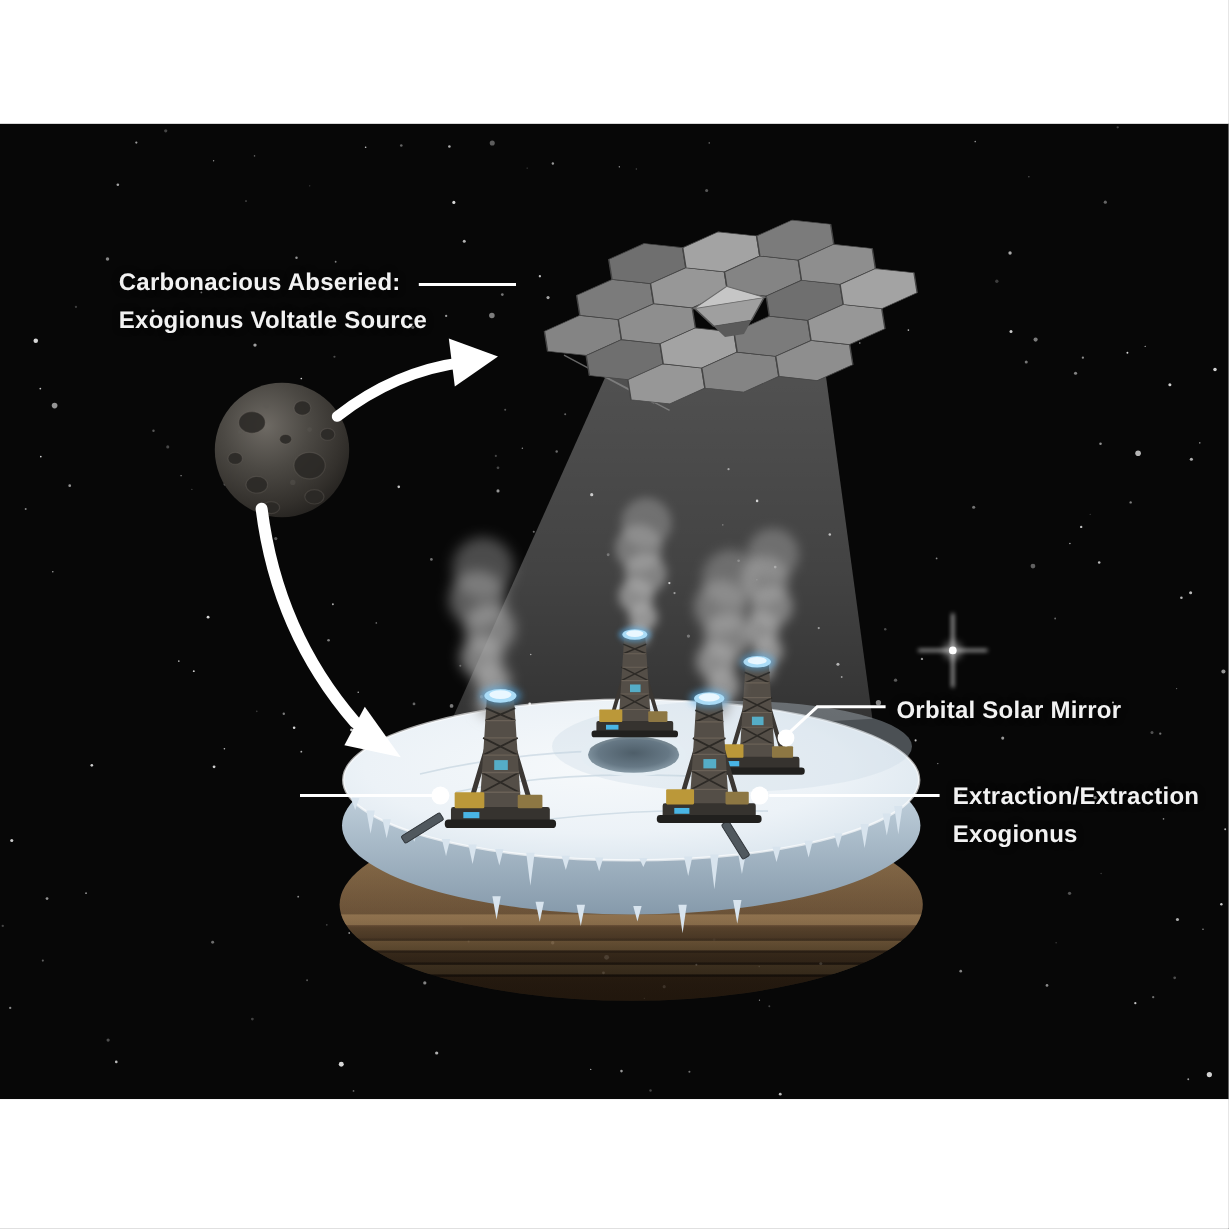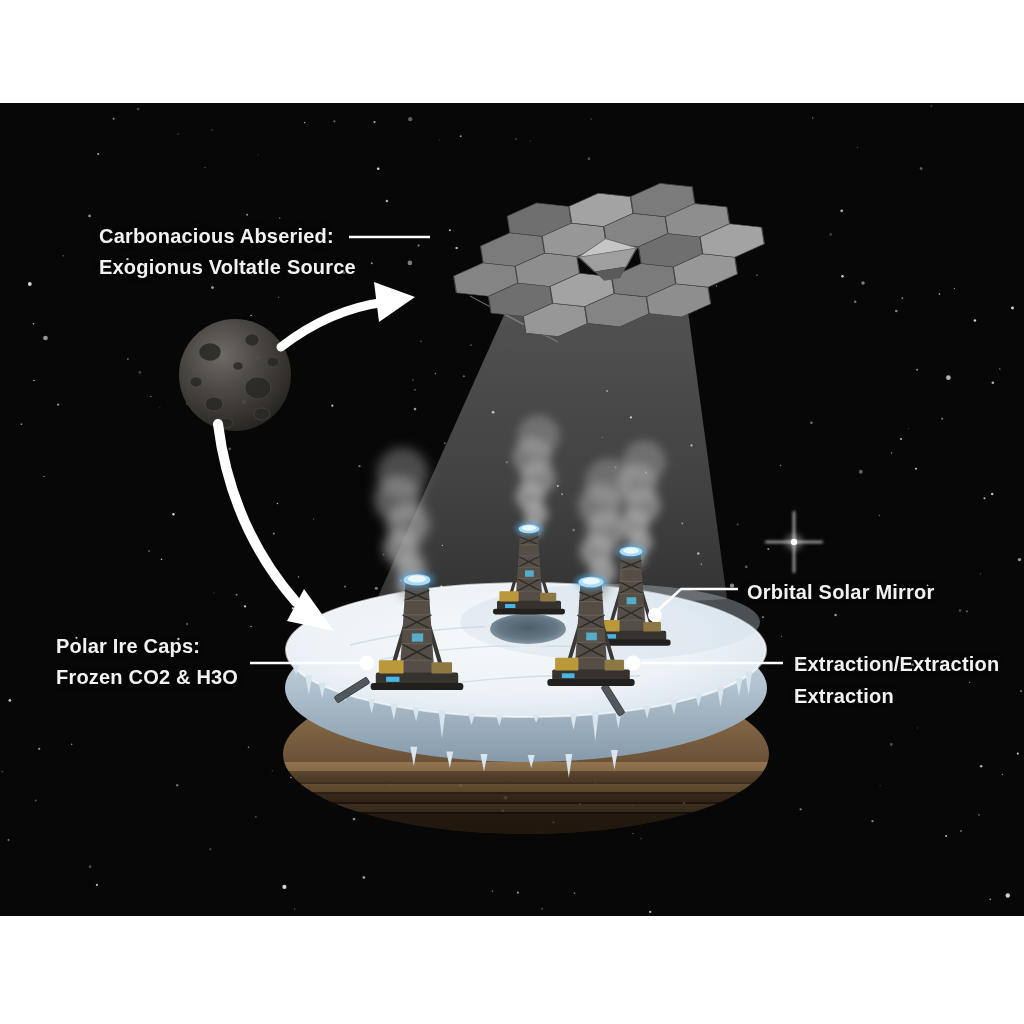--- a/index.html
+++ b/index.html
@@ -490,25 +490,21 @@
 
   <div class="label" style="left:747px;top:577px;">
     <div>Orbital Solar Mirror</div>
   </div>
 
   <div class="label" style="left:99px;top:221px;">
     <div>Carbonacious Abseried:</div>
     <div>Exogionus Voltatle Source</div>
   </div>
 
-  <div class="label" style="left:56px;top:631px;">
-    <div>Polar Ire Caps:</div>
-    <div>Frozen CO2 &amp; H3O</div>
-  </div>
 
   <div class="label" style="left:794px;top:648px;line-height:32px;">
     <div>Extraction/Extraction</div>
-    <div>Extraction</div>
+    <div>Exogionus</div>
   </div>
 
   <div class="band top"></div>
   <div class="band bottom"></div>
 </div>
 
 </body></html>

